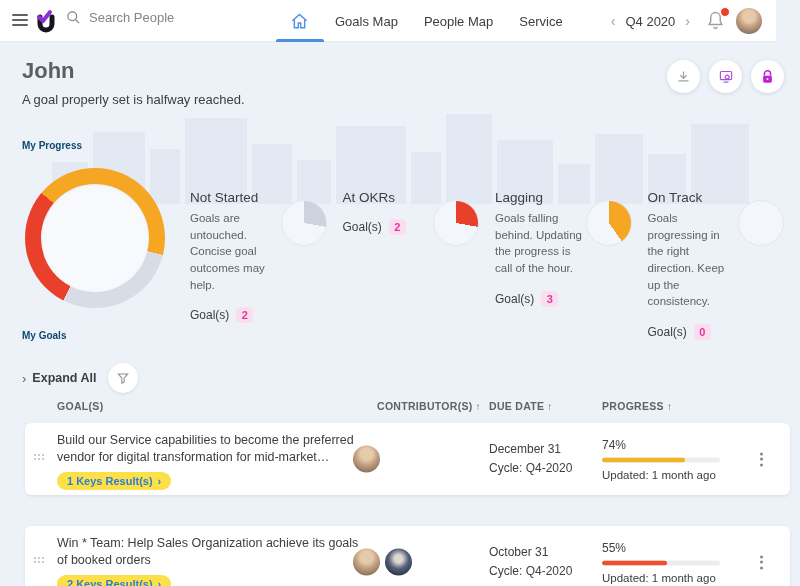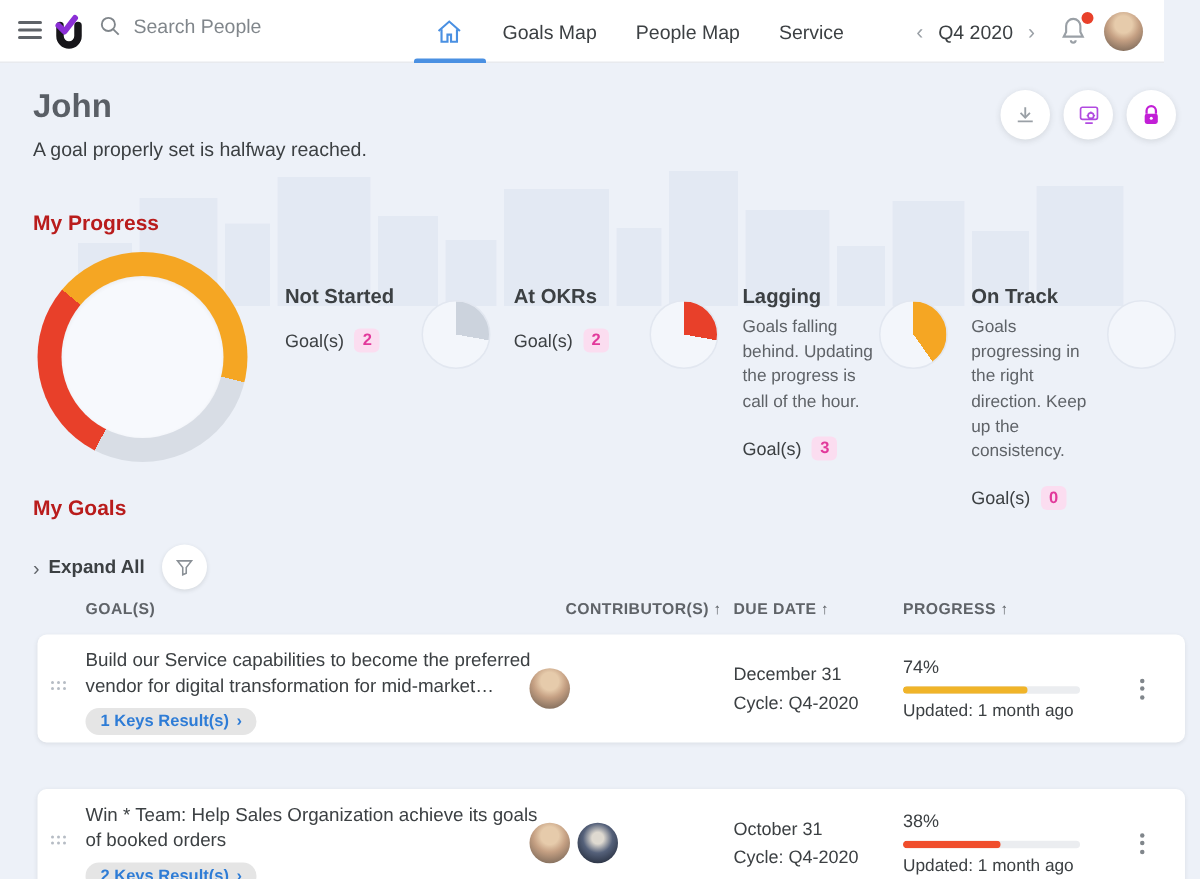--- a/index.html
+++ b/index.html
@@ -34,30 +34,30 @@
   .hero-title { position:absolute; left:22px; top:58px; font-size:22px; color:#5a5f66; }
   .hero-sub { position:absolute; left:22px; top:92px; font-size:13px; color:#3c4043; }
   .hero-actions { position:absolute; right:16px; top:60px; display:flex; gap:9px; }
   .circle-btn { width:33px; height:33px; border-radius:50%; background:#fff; box-shadow:0 1px 4px rgba(60,64,67,.15); display:flex; align-items:center; justify-content:center; cursor:pointer; }
 
   
   .skyline { position:absolute; left:0; top:104px; width:800px; height:100px; display:flex; align-items:flex-end; justify-content:center; gap:5px; opacity:.65; pointer-events:none; }
   .skyline div { background:#dfe5f1; }
 
   
-  .sec-heading { font-size:14px; font-weight:bold; color:#b91c1c; }
+  .sec-heading { font-size:10px; font-weight:bold; color:#0c4a6e; }
   .progress-heading { position:absolute; left:22px; top:140px; }
   .donut { position:absolute; left:25px; top:168px; width:140px; height:140px; border-radius:50%; }
   .donut::after { content:""; position:absolute; inset:16px; background:#f7f9fd; border-radius:50%; box-shadow:inset 0 1px 3px rgba(0,0,0,.06); }
   .donut-center { position:absolute; left:25px; top:168px; width:140px; height:140px; display:flex; flex-direction:column; align-items:center; justify-content:center; z-index:2; }
   .donut-pct { font-size:21px; font-weight:bold; color:#1f2227; }
   .donut-cap { font-size:11px; color:#3c4043; margin-top:3px; }
   .tiles { position:absolute; left:190px; top:190px; width:600px; display:flex; gap:10px; }
   .tile { flex:1 1 0; position:relative; min-height:120px; }
-  .tile-title { font-size:13.5px; font-weight:700; color:#3c4043; margin-bottom:5px; }
+  .tile-title { font-size:13.5px; font-weight:400; color:#3c4043; margin-bottom:5px; }
   .tile-desc { font-size:11.5px; line-height:1.45; color:#5f6368; width:90px; }
   .tile-goals { margin-top:14px; display:flex; align-items:center; gap:7px; font-size:12px; color:#3c4043; }
   .count-badge { min-width:17px; height:16px; padding:0 5px; border-radius:4px; background:#fbddf0; color:#e2399b; font-size:11px; font-weight:bold; display:flex; align-items:center; justify-content:center; }
   .pie { position:absolute; right:6px; top:10px; width:46px; height:46px; border-radius:50%; background-color:#f3f6fb; border:1px solid #e2e7f0; }
 
   
   .goals-heading { position:absolute; left:22px; top:330px; }
   .expand-row { position:absolute; left:22px; top:363px; display:flex; align-items:center; gap:12px; }
   .expand-all { display:flex; align-items:center; gap:6px; cursor:pointer; font-size:12.5px; font-weight:bold; color:#3c4043; }
   .expand-chev { color:#5f6368; font-size:13px; font-weight:normal; }
@@ -67,21 +67,21 @@
   .th-goals { left:57px; cursor:default; }
   .th-contrib { left:336px;margin-left:41px; } .th-due { left:489px; } .th-prog { left:602px; }
   .sort-arrow::after { content:"\2191"; margin-left:3px; font-size:10px; color:#5f6368; }
 
   .goal-card { position:absolute; left:25px; width:765px; height:72px; background:#fff; border-radius:6px; box-shadow:0 1px 3px rgba(60,64,67,.10); }
   .card-1 { top:423px; } .card-2 { top:526px; }
   .drag-handle { position:absolute; left:9px; top:31px; display:grid; grid-template-columns:repeat(3,4px); grid-auto-rows:4px; cursor:grab; }
   .drag-handle i { width:2px; height:2px; border-radius:50%; background:#b6bcc4; }
   .goal-main { position:absolute; left:32px; top:9px; width:302px; }
   .goal-title { font-size:12.5px; line-height:1.35; color:#3c4043; }
-  .keys-pill { display:inline-flex; align-items:center; gap:5px; margin-top:6px; padding:3px 10px; border-radius:10px; background:#e5e5e5; color:#2e7cd6; font-size:11px; font-weight:bold; cursor:pointer; }
+  .keys-pill { display:inline-flex; align-items:center; gap:5px; margin-top:6px; padding:3px 10px; border-radius:10px; background:#fde047; color:#2e7cd6; font-size:11px; font-weight:bold; cursor:pointer; }
   .keys-chev { font-size:11px; }
   .contribs { position:absolute; left:328px; top:50%; transform:translateY(-50%); display:flex; gap:5px; }
   .contribs .avatar { width:27px; height:27px; }
   .due-col { position:absolute; left:464px; top:50%; transform:translateY(-50%); font-size:12px; color:#3c4043; line-height:1.55; }
   .prog-col { position:absolute; left:577px; top:50%; transform:translateY(-50%); width:130px; }
   .prog-pct { font-size:12px; color:#3c4043; }
   .prog-track { margin:6px 0; width:118px; height:5px; border-radius:3px; background:#ebedf0; overflow:hidden; }
   .prog-fill { height:100%; border-radius:3px; }
   .prog-upd { font-size:11.5px; color:#3c4043; }
   .kebab { position:absolute; right:24px; top:50%; transform:translateY(-50%); color:#80868b; font-size:15px; letter-spacing:0; cursor:pointer; line-height:.45; text-align:center; width:10px; }
@@ -182,20 +182,21 @@
     </div>
   </div>
 
   <h2 class="sec-heading progress-heading">My Progress</h2>
 
   <div class="donut" style="background-image: conic-gradient(from 310deg, rgb(245, 166, 35) 0deg, rgb(245, 166, 35) 154deg, rgb(216, 221, 229) 154deg, rgb(216, 221, 229) 257deg, rgb(232, 64, 42) 257deg, rgb(232, 64, 42) 360deg);"></div>
 
   <div class="tiles">
     <div class="tile">
       <div class="tile-title">Not Started</div>
+      <div class="tile-desc">Goals are untouched. Concise goal outcomes may help.</div>
       <div class="pie" style="background-image: conic-gradient(rgb(204, 211, 221) 0deg, rgb(204, 211, 221) 100deg, transparent 100deg, transparent 360deg);"></div>
       <div class="tile-goals">
           <span>Goal(s)</span>
           <span class="count-badge">2</span>
         </div>
     </div>
     <div class="tile">
       <div class="tile-title">At OKRs</div>
       <div class="pie" style="background-image: conic-gradient(rgb(232, 64, 42) 0deg, rgb(232, 64, 42) 100deg, transparent 100deg, transparent 360deg);"></div>
       <div class="tile-goals">
@@ -299,21 +300,21 @@
     </div>
     <div class="contribs">
         <div class="avatar av-male-bald"></div>
         <div class="avatar av-male-dark"></div>
       </div>
     <div class="due-col">
       <div>October 31</div>
       <div>Cycle: Q4-2020</div>
     </div>
     <div class="prog-col">
-      <div class="prog-pct">38%</div>
+      <div class="prog-pct">55%</div>
       <div class="prog-track">
           <div class="prog-fill" style="width: 55%; background: rgb(240, 78, 44);"></div>
         </div>
       <div class="prog-upd">Updated: 1 month ago</div>
     </div>
     <div class="kebab">
         <i></i>
         <i></i>
         <i></i>
       </div>

